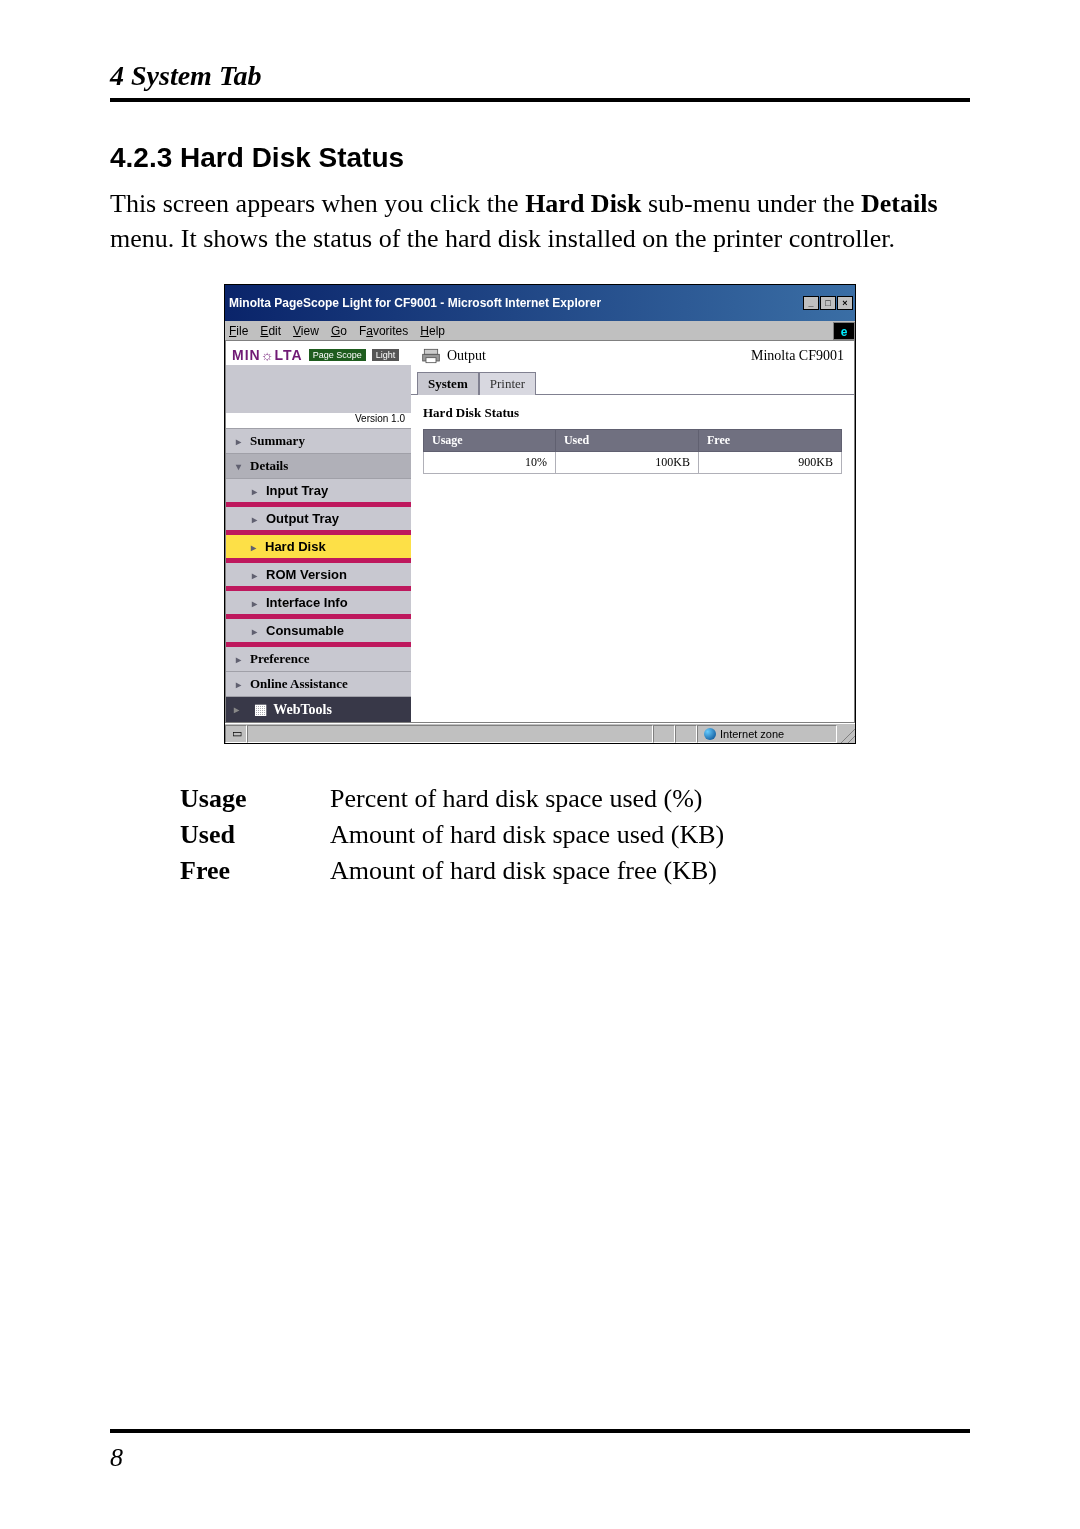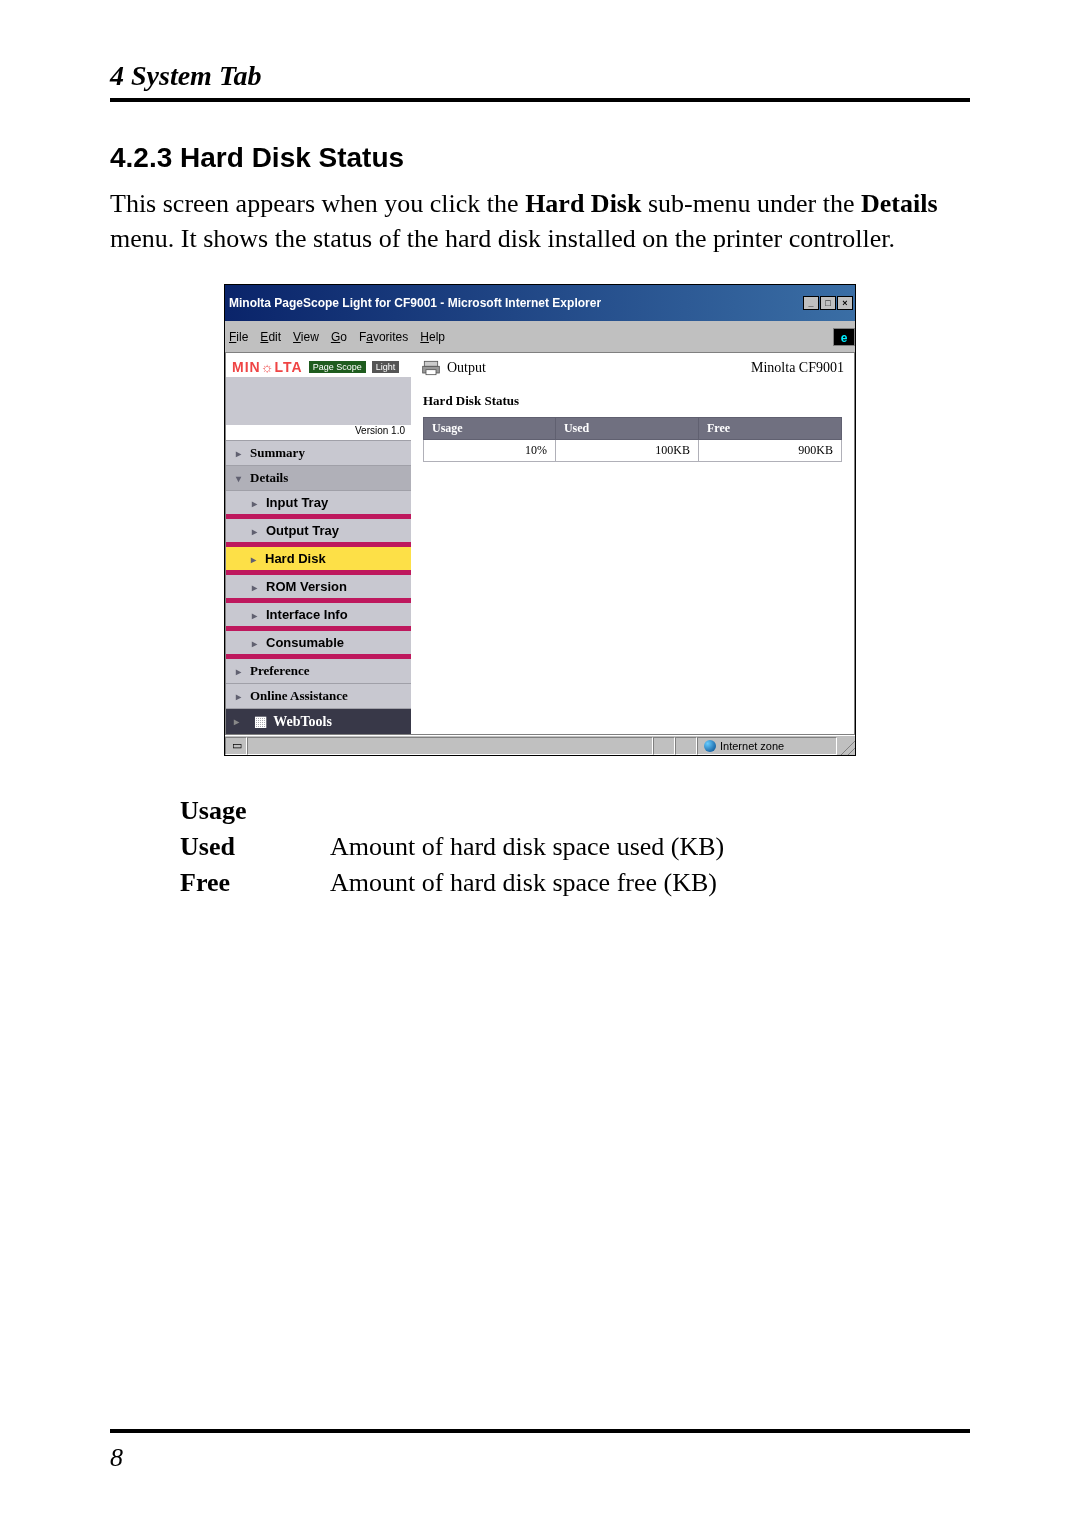--- a/index.html
+++ b/index.html
@@ -56,21 +56,21 @@
     .title-bar-text { flex: 1; white-space: nowrap; overflow: hidden; }
     .win-btns { display: flex; gap: 1px; }
     .win-btn {
       width: 16px; height: 14px;
       background: #c0c0c0;
       border: 1px solid #000;
       font-size: 9px; line-height: 12px; text-align: center;
       color:#000; font-weight:bold;
     }
     .menu-bar {
-      height: 32px;
+      height: 20px;
       background: #c0c0c0;
       border-bottom: 1px solid #808080;
       display: flex;
       align-items: center;
       padding-left: 4px;
       gap: 12px;
       font-size: 12px;
     }
     .menu-bar span u { text-decoration: underline; }
     .ie-logo {
@@ -95,21 +95,21 @@
       background: #c8c8d0;
       display: flex;
       flex-direction: column;
       font-size: 12px;
     }
     .logo-row {
       background: #fff;
       padding: 6px 6px 2px 6px;
       display:flex; align-items:center; gap:6px;
     }
-    .minolta-logo { font-weight:bold; font-size:14px; letter-spacing:1px; color:#ef4444; font-family: Arial, sans-serif;}
+    .minolta-logo { font-weight:bold; font-size:14px; letter-spacing:1px; color:#701a75; font-family: Arial, sans-serif;}
     .pagescope-chip {
       font-size:9px; color:#fff; background:#1e5c1e; padding:1px 4px;
     }
     .light-chip { font-size:9px; background:#555; color:#fff; padding:1px 4px; }
     .version-row { background:#fff; font-size:10px; text-align:right; padding:0 6px 4px 0; border-bottom:1px solid #a0a0a8;margin-top:48px; }
     .nav-item {
       display:flex; align-items:center;
       padding: 4px 6px 4px 10px;
       border-bottom:1px solid #a0a0a8;
       background:#c8c8d0;
@@ -331,20 +331,24 @@
           <span class="printer-icon">
             <svg viewBox="0 0 24 20">
                 <rect x="4" y="2" width="16" height="6" fill="#ccc" stroke="#555"></rect>
                 <rect x="2" y="8" width="20" height="8" fill="#999" stroke="#555"></rect>
                 <rect x="6" y="12" width="12" height="6" fill="#fff" stroke="#555"></rect>
               </svg>
           </span>
           <span class="ready">Output</span>
           <span class="model">Minolta CF9001</span>
         </div>
+        <div class="tabs-row">
+          <div class="tab">System</div>
+          <div class="tab inactive">Printer</div>
+        </div>
         <div class="pane-body">
           <div class="pane-title">Hard Disk Status</div>
           <table class="hd-table">
             <tbody>
                 <tr>
               <th>Usage</th>
               <th>Used</th>
               <th>Free</th>
             </tr>
             <tr>
@@ -368,20 +372,21 @@
         <span>Internet zone</span>
       </div>
       <div class="grip"></div>
     </div>
   </div>
 </div>
 
 <div class="defs">
   <div class="def-row">
     <div class="def-term">Usage</div>
+    <div class="def-desc">Percent of hard disk space used (%)</div>
   </div>
   <div class="def-row">
     <div class="def-term">Used</div>
     <div class="def-desc">Amount of hard disk space used (KB)</div>
   </div>
   <div class="def-row">
     <div class="def-term">Free</div>
     <div class="def-desc">Amount of hard disk space free (KB)</div>
   </div>
 </div>

